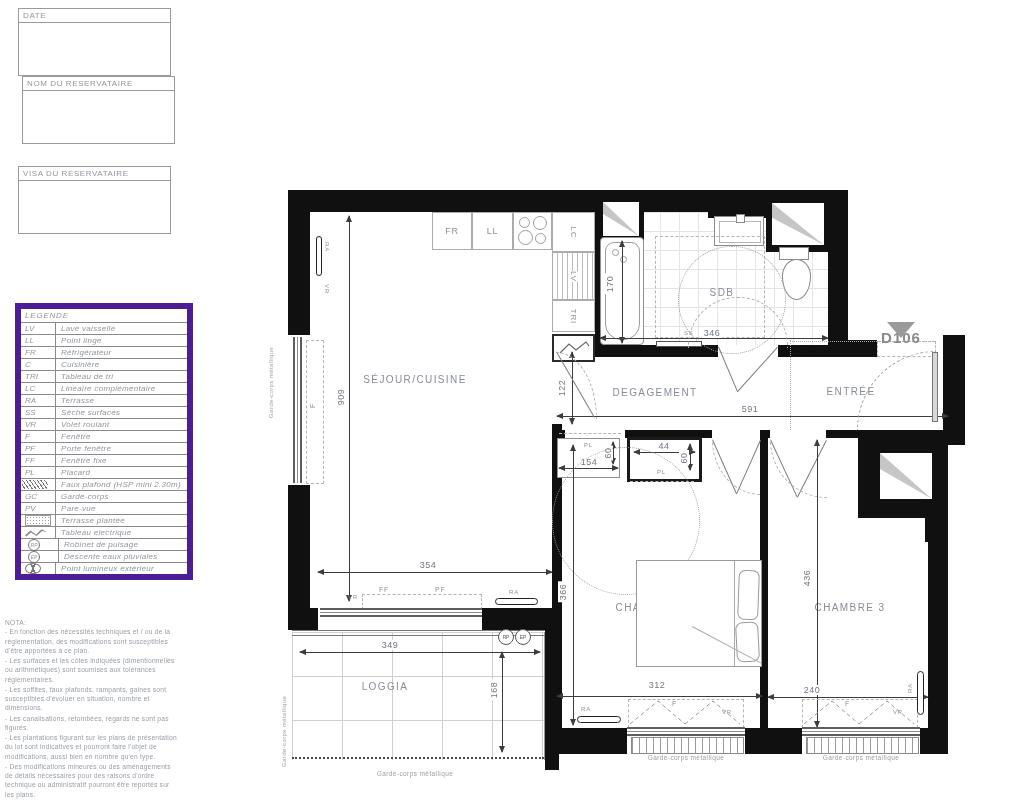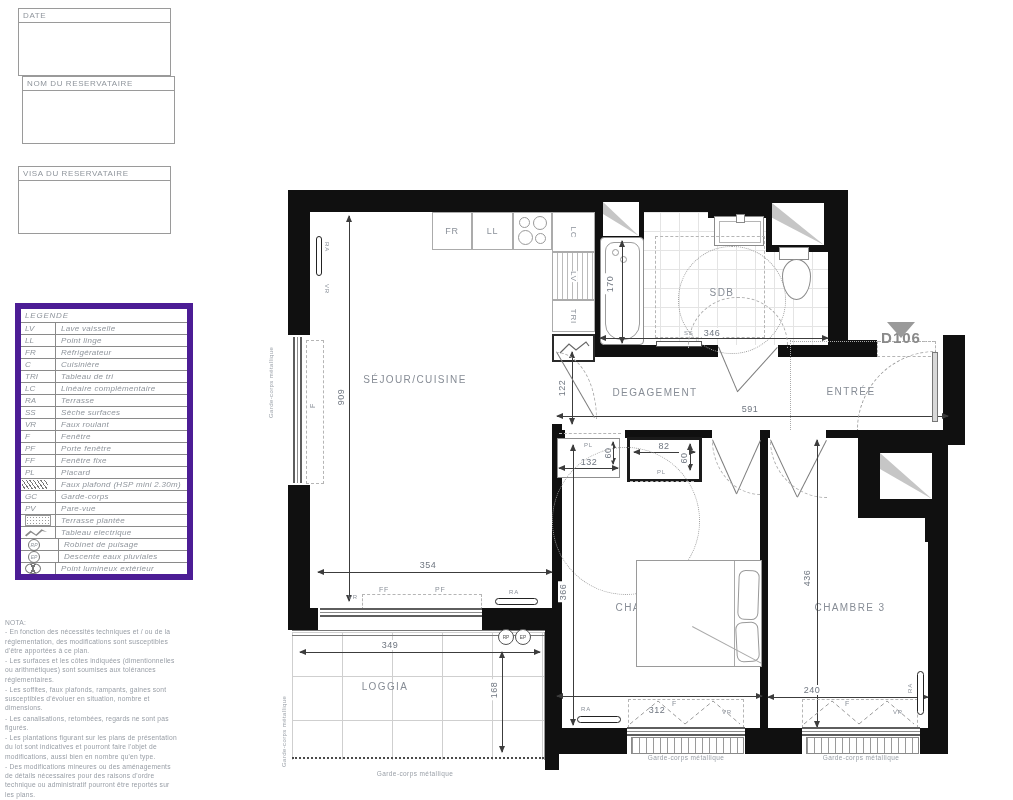--- a/index.html
+++ b/index.html
@@ -154,21 +154,21 @@
             <span class="lg-abbr-text">SS</span>
           </div>
           <div class="lg-label">Sèche surfaces</div>
         </div>
 
         <div class="lg-row">
           <div class="lg-abbr">
 
             <span class="lg-abbr-text">VR</span>
           </div>
-          <div class="lg-label">Faux roulant</div>
+          <div class="lg-label">Volet roulant</div>
         </div>
 
         <div class="lg-row">
           <div class="lg-abbr">
 
             <span class="lg-abbr-text">F</span>
           </div>
           <div class="lg-label">Fenêtre</div>
         </div>
 
@@ -385,40 +385,40 @@
     <span class="room-label" style="left:851px;top:391px;">ENTRÉE</span>
     <div style="position:absolute;left:932px;top:352px;width:4px;height:68px;background:#d8d8d8;border:1px solid #777;"></div>
     <div style="position:absolute;left:857px;top:351px;width:78px;height:78px;border:1px dashed #9f9f9f;border-right:none;border-bottom:none;border-radius:100% 0 0 0;"></div>
     <div style="position:absolute;left:901px;top:309px;transform:translate(-50%,-50%);font-size:15px;font-weight:bold;letter-spacing:1px;color:#8a8a8a;margin-top:28px;">D106</div>
     <div style="position:absolute;left:887px;top:322px;width:0;height:0;border-left:14px solid transparent;border-right:14px solid transparent;border-top:16px solid #9a9a9a;"></div>
 
     <div class="dashedbox" style="left:559px;top:433px;width:60px;height:0;border-bottom:none;"></div>
     <div class="box" style="left:557px;top:438px;width:63px;height:40px;border-color:#8f8f8f;"></div>
     <span class="tag" style="left:584px;top:442px;font-size:6px;">PL</span>
     <div class="dimh" style="left:559px;top:468px;width:59px;"></div>
-    <span class="dim-label" style="left:589px;top:462px;">132</span>
+    <span class="dim-label" style="left:589px;top:462px;">154</span>
     <div class="dimv" style="left:613px;top:442px;height:22px;"></div>
     <span class="dim-label rot" style="left:608px;top:453px;">60</span>
     <div class="box" style="left:627px;top:437px;width:75px;height:45px;border:3px solid #1a1a1a;"></div>
     <span class="tag" style="left:657px;top:469px;font-size:6px;">PL</span>
     <div class="dimh" style="left:634px;top:452px;width:61px;"></div>
-    <span class="dim-label" style="left:664px;top:446px;">82</span>
+    <span class="dim-label" style="left:664px;top:446px;">44</span>
     <div class="dimv" style="left:690px;top:444px;height:26px;"></div>
     <span class="dim-label rot" style="left:684px;top:458px;">60</span>
     <div class="dashedbox" style="left:630px;top:481px;width:62px;height:0;border-bottom:none;"></div>
 
     <div class="dotted-circle" style="left:552px;top:447px;width:146px;height:146px;"></div>
     <div class="leaf" style="left:712px;top:440px;height:59px;transform:rotate(-24deg);"></div>
     <div class="leaf" style="left:760px;top:440px;height:59px;transform:rotate(24deg);"></div>
     <div style="position:absolute;left:712px;top:440px;width:48px;height:54px;border:1px dashed #b0b0b0;border-top:none;border-right:none;border-radius:0 0 0 100%;"></div>
     <span class="room-label" style="left:651px;top:607px;">CHAMBRE 1</span>
     <div class="dimv" style="left:573px;top:445px;height:280px;"></div>
     <span class="dim-label rot" style="left:563px;top:592px;">366</span>
     <div class="dimh" style="left:557px;top:696px;width:205px;"></div>
-    <span class="dim-label" style="left:657px;top:710px;">312</span>
+    <span class="dim-label" style="left:657px;top:685px;">312</span>
     <div class="box" style="left:636px;top:560px;width:126px;height:107px;border-color:#9a9a9a;">
       <div style="position:absolute;left:97px;top:0;width:0;height:105px;border-left:1px solid #aaa;"></div>
       <div style="position:absolute;left:101px;top:9px;width:19px;height:48px;border:1px solid #9a9a9a;border-radius:7px;transform:rotate(2deg);"></div>
       <div style="position:absolute;left:99px;top:61px;width:21px;height:38px;border:1px solid #9a9a9a;border-radius:7px;transform:rotate(-3deg);"></div>
       <div class="leaf" style="left:55px;top:66px;height:78px;border-left-color:#aaa;transform:rotate(-62deg);"></div>
     </div>
     <div class="rabar" style="left:577px;top:716px;width:44px;height:7px;"></div>
     <span class="tag" style="left:581px;top:706px;font-size:6px;">RA</span>
     <div class="dashedbox" style="left:628px;top:699px;width:114px;height:27px;"></div>
     <svg style="position:absolute;left:628px;top:698px;" width="114" height="28" viewBox="0 0 114 28">

